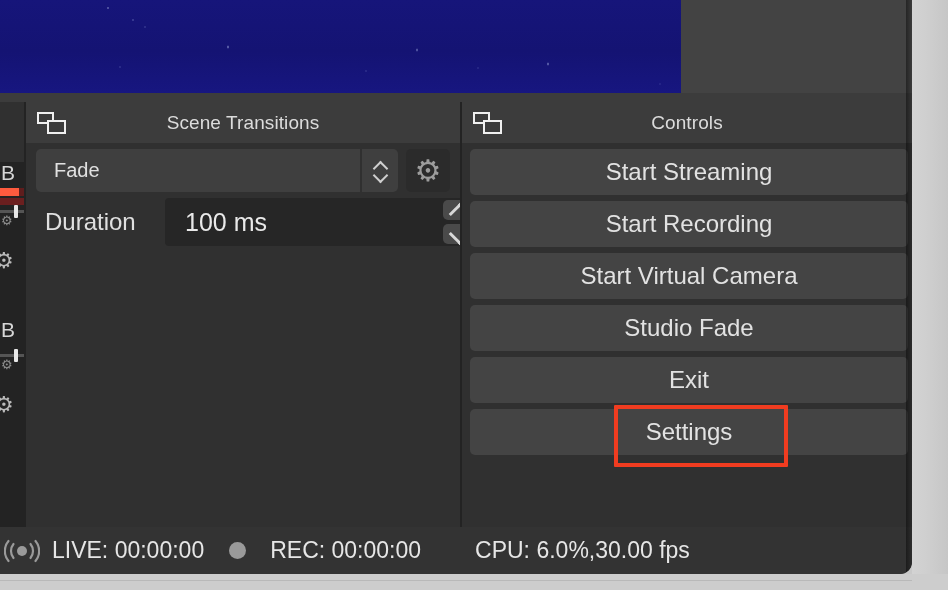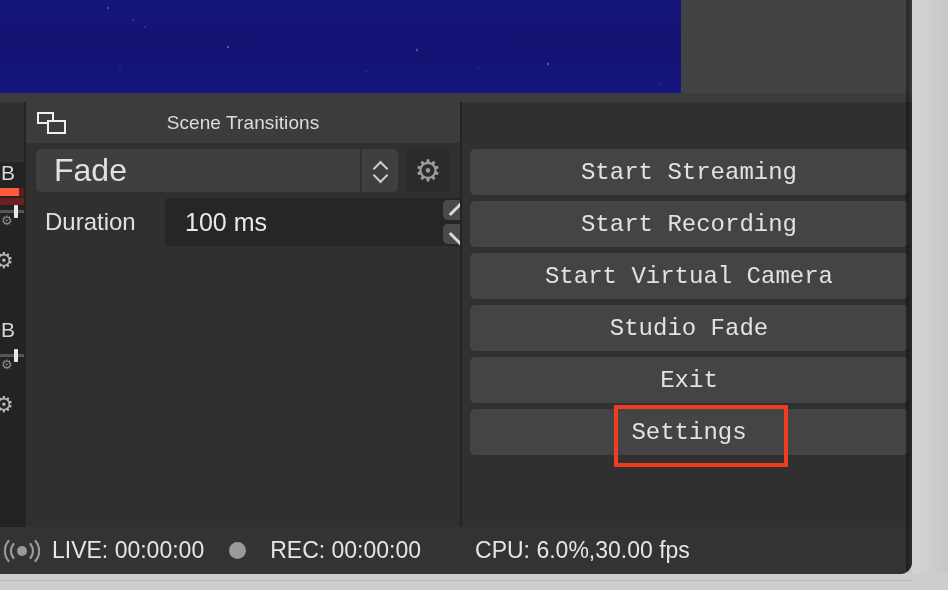--- a/index.html
+++ b/index.html
@@ -157,21 +157,21 @@
     position: absolute; left: 10px; top: 6px; height: 43px;
     display: flex; align-items: stretch;
   }
   #transition-combo {
     width: 324px; height: 43px;
     background: #3f3f3f;
     border: none; border-radius: 5px 0 0 5px;
     display: flex; align-items: center;
     padding-left: 18px;
   }
-  #transition-combo .val { color: #e0e0e0; font-size: 32px; }
+  #transition-combo .val { color: #e0e0e0; font-size: 20px; }
   #transition-spin {
     width: 38px; height: 43px;
     background: #3f3f3f; border-radius: 0 5px 5px 0;
     border-left: 2px solid #303030;
     display: flex; flex-direction: column; align-items: center; justify-content: center;
     gap: 2px;
   }
   .chev { width: 14px; height: 8px; position: relative; }
   .chev::before {
     content:""; position: absolute; left: 2px; top: 1px;
@@ -224,21 +224,21 @@
   }
   .big-chev.dn::before{
     border-left:none; border-top:none;
     border-right: 3px solid #d8d8d8; border-bottom: 3px solid #d8d8d8;
     top: -3px;
   }
 
   
   #dock-controls { left: 462px; width: 450px; }
   #controls-list {
-    position: absolute; left: 8px; top: 6px; right: 4px; font-family: Liberation Mono, monospace;
+    position: absolute; left: 8px; top: 6px; right: 4px;
   }
   .ctl-btn {
     position: relative;
     height: 46px; margin-bottom: 6px;
     background: #444444; border-radius: 5px;
     display: flex; align-items: center; justify-content: center;
     color: #e2e2e2; font-size: 24px;
   }
   .ctl-btn.highlighted::after {
     content: "";
@@ -346,20 +346,27 @@
               </span>
             </div>
           </div>
 
         </div>
       </div>
 
       <div class="dock-sep" style="left:460px;"></div>
 
       <div class="dock" id="dock-controls">
+        <div class="dock-header">
+          <span class="float-icon">
+            <i class="back"></i>
+              <i class="front"></i>
+          </span>
+          <span class="dock-title">Controls</span>
+        </div>
         <div class="dock-body">
           <div id="controls-list">
             <div class="ctl-btn">Start Streaming</div>
             <div class="ctl-btn">Start Recording</div>
             <div class="ctl-btn">Start Virtual Camera</div>
             <div class="ctl-btn">Studio Fade</div>
             <div class="ctl-btn">Exit</div>
             <div class="ctl-btn highlighted">Settings</div>
           </div>
         </div>

